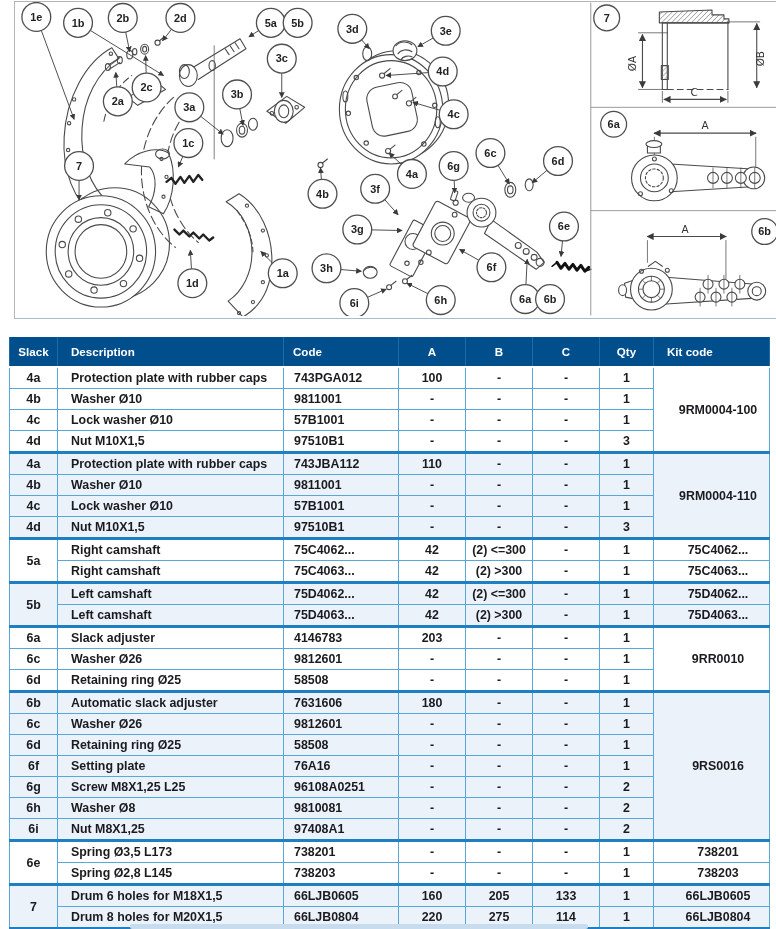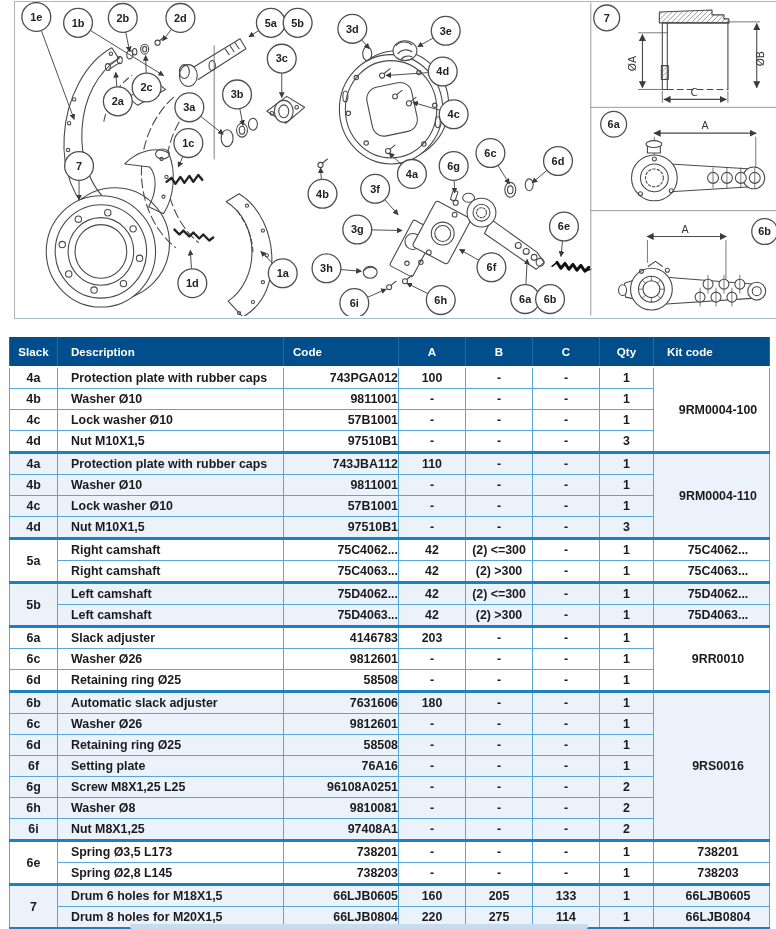--- a/index.html
+++ b/index.html
@@ -27,21 +27,21 @@
      padding:0;border-left:1px solid #1d6aa5;border-right:1px solid #1d6aa5;
      border-bottom:2px solid #fff;text-align:center;}
   th.al{text-align:left;padding-left:13px;margin-top:24px;}
   th.al2{text-align:left;padding-left:9px;margin-top:25px;}
   td{height:20px;padding:0;font-size:12.4px;font-weight:bold;color:#1b1b1f;
      border:1px solid #58a7db;text-align:center;white-space:nowrap;overflow:hidden;
      background:#fff;}
   tr.tint td{background:#ebf2fa;}
   tr.gsep td{border-top:3px solid #1e7fc2;}
   td.c1{text-align:left;padding-left:13px;}
-  td.c2{text-align:right;padding-left:10px;}
+  td.c2{text-align:left;padding-left:10px;}
   td.c7{text-align:center;padding-left:13px;}
   .bottom-strip{position:absolute;left:130px;top:924px;width:458px;height:5px;
      background:#c7dcef;border-radius:2px;}
 </style>
 </head>
 <body>
 
 <div class="diagram-frame">
 <svg id="diagram-svg" viewBox="0 0 774 316" width="772" height="314">
   <defs>

